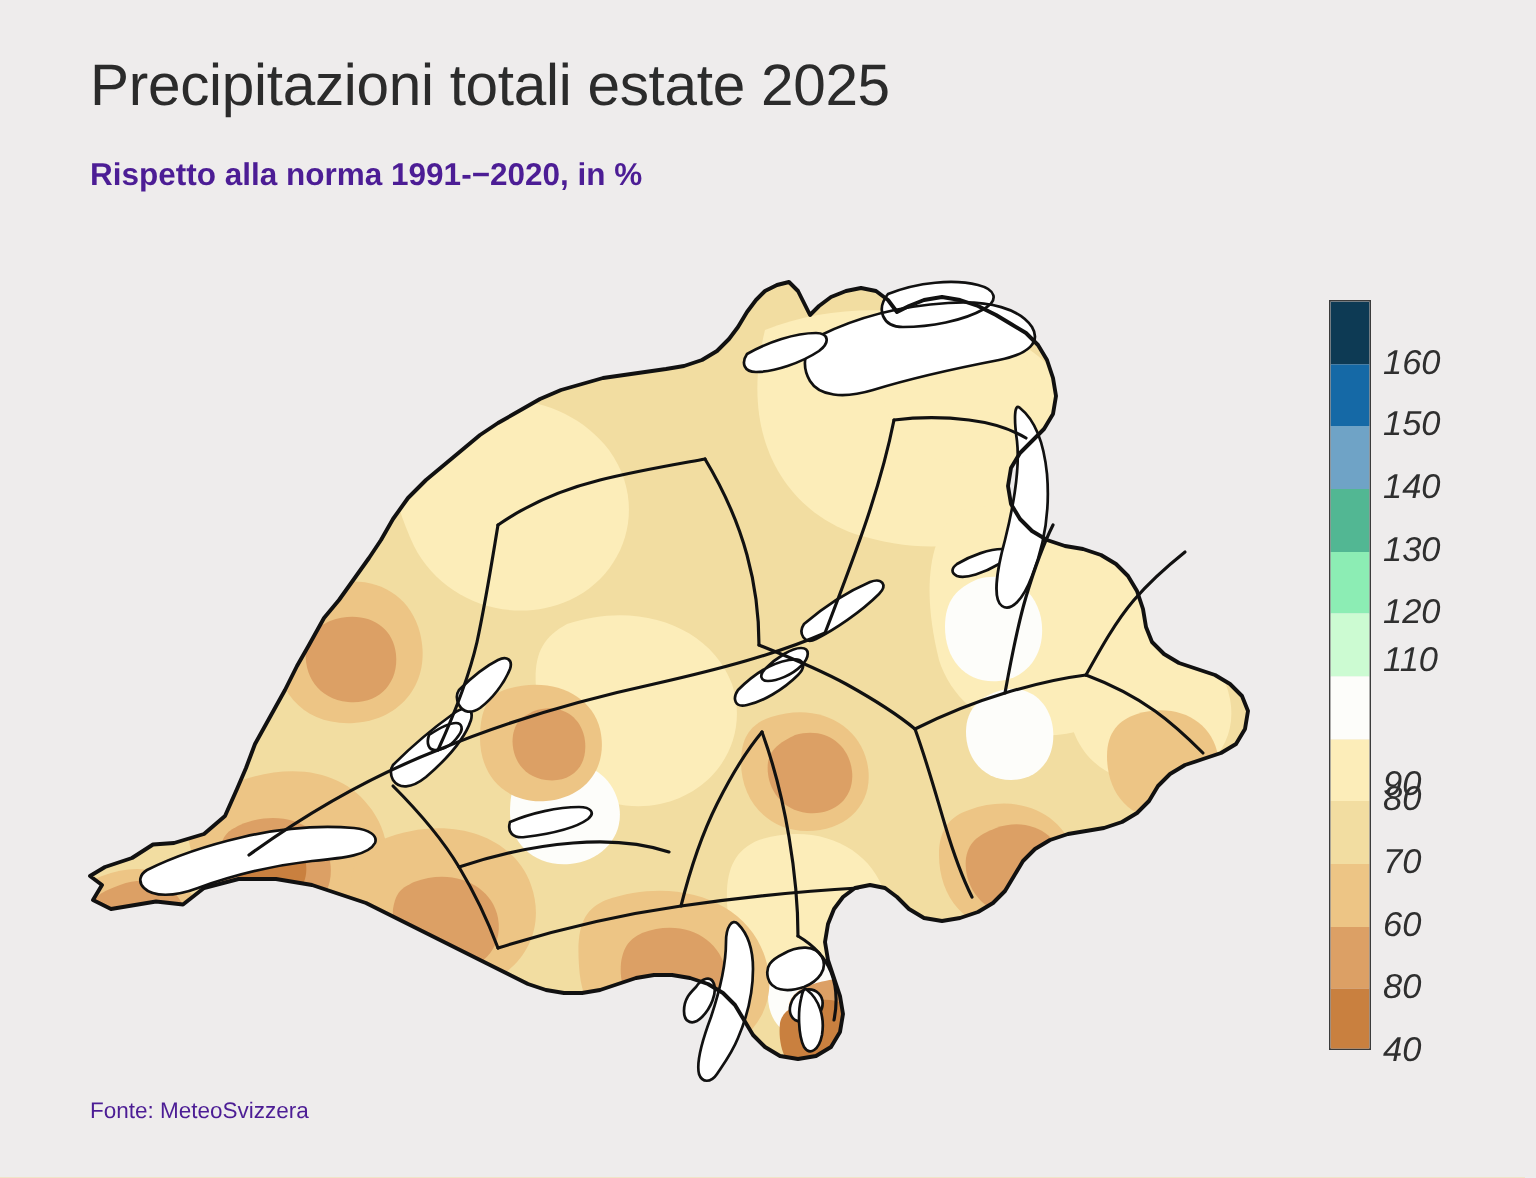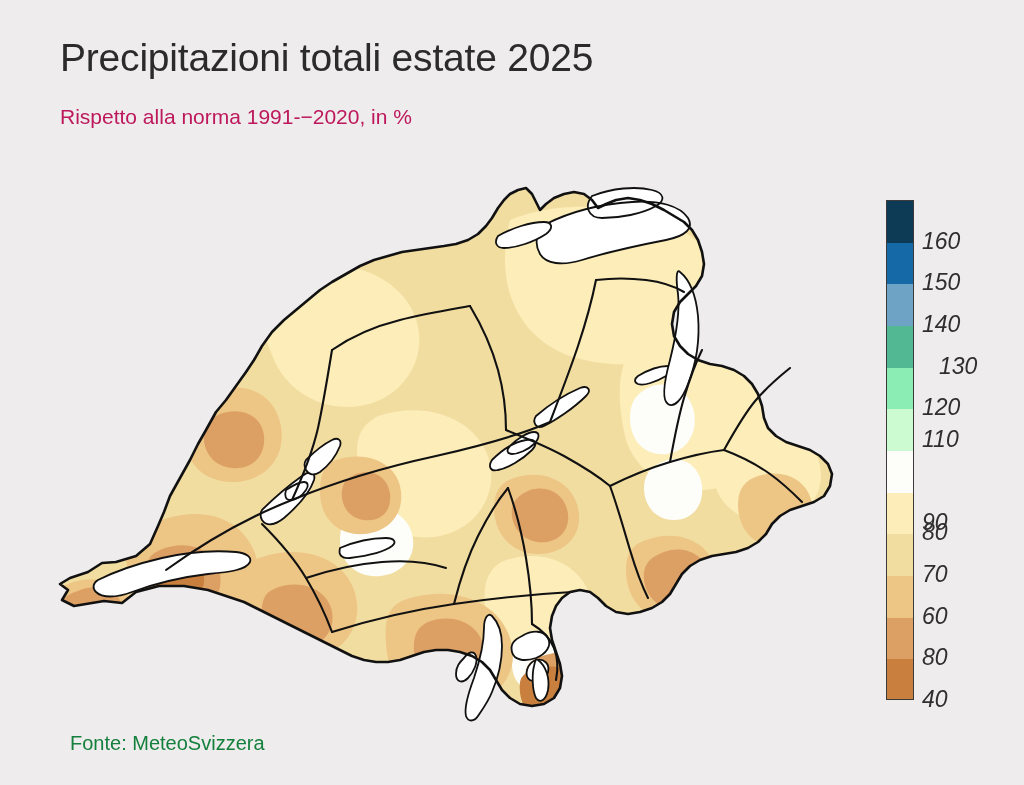--- a/index.html
+++ b/index.html
@@ -28,32 +28,32 @@
     font-weight: 400;
     color: #2b2b2b;
     letter-spacing: -0.2px;
     white-space: nowrap;
   }
   #subtitle {
     position: absolute;
     left: 60px;
     top: 105px;
     font-size: 21px;
-    font-weight: 400;
-    color: #be185d;
+    font-weight: 700;
+    color: #4c1d95;
     white-space: nowrap;
     text-align: center;
   }
   #source {
     position: absolute;
-    left: 70px;
+    left: 60px;
     top: 732px;
-    font-size: 20px;
+    font-size: 15px;
     font-weight: 400;
-    color: #15803d;
+    color: #4c1d95;
     white-space: nowrap;
   }
   #map-wrap {
     position: absolute;
     left: 40px;
     top: 160px;
     width: 820px;
     height: 570px;
   }
   #map-svg { display: block; width: 820px; height: 570px; }
@@ -362,21 +362,21 @@
       <div class="cb-band" style="height: 41.6667px; background: rgb(252, 237, 185);"></div>
       <div class="cb-band" style="height: 41.6667px; background: rgb(242, 221, 161);"></div>
       <div class="cb-band" style="height: 41.6667px; background: rgb(237, 197, 133);"></div>
       <div class="cb-band" style="height: 41.6667px; background: rgb(220, 160, 101);"></div>
       <div class="cb-band" style="height: 41.6667px; background: rgb(201, 128, 63);"></div>
     </div>
   <div id="cb-labels">
       <div class="cb-label" style="top: 29.6667px;">160</div>
       <div class="cb-label" style="top: 71.3333px;">150</div>
       <div class="cb-label" style="top: 113px;">140</div>
-      <div class="cb-label" style="top: 154.667px; margin-left: 17px;">130</div>
+      <div class="cb-label" style="top: 154.667px;">130</div>
       <div class="cb-label" style="top: 196.333px;">120</div>
       <div class="cb-label" style="top: 228px;">110</div>
       <div class="cb-label" style="top: 297px; margin-top: 14px;">90</div>
       <div class="cb-label" style="top: 321.333px;">80</div>
       <div class="cb-label" style="top: 363px;">70</div>
       <div class="cb-label" style="top: 404.667px;">60</div>
       <div class="cb-label" style="top: 446.333px;">80</div>
       <div class="cb-label" style="top: 488px;">40</div>
     </div>
 

